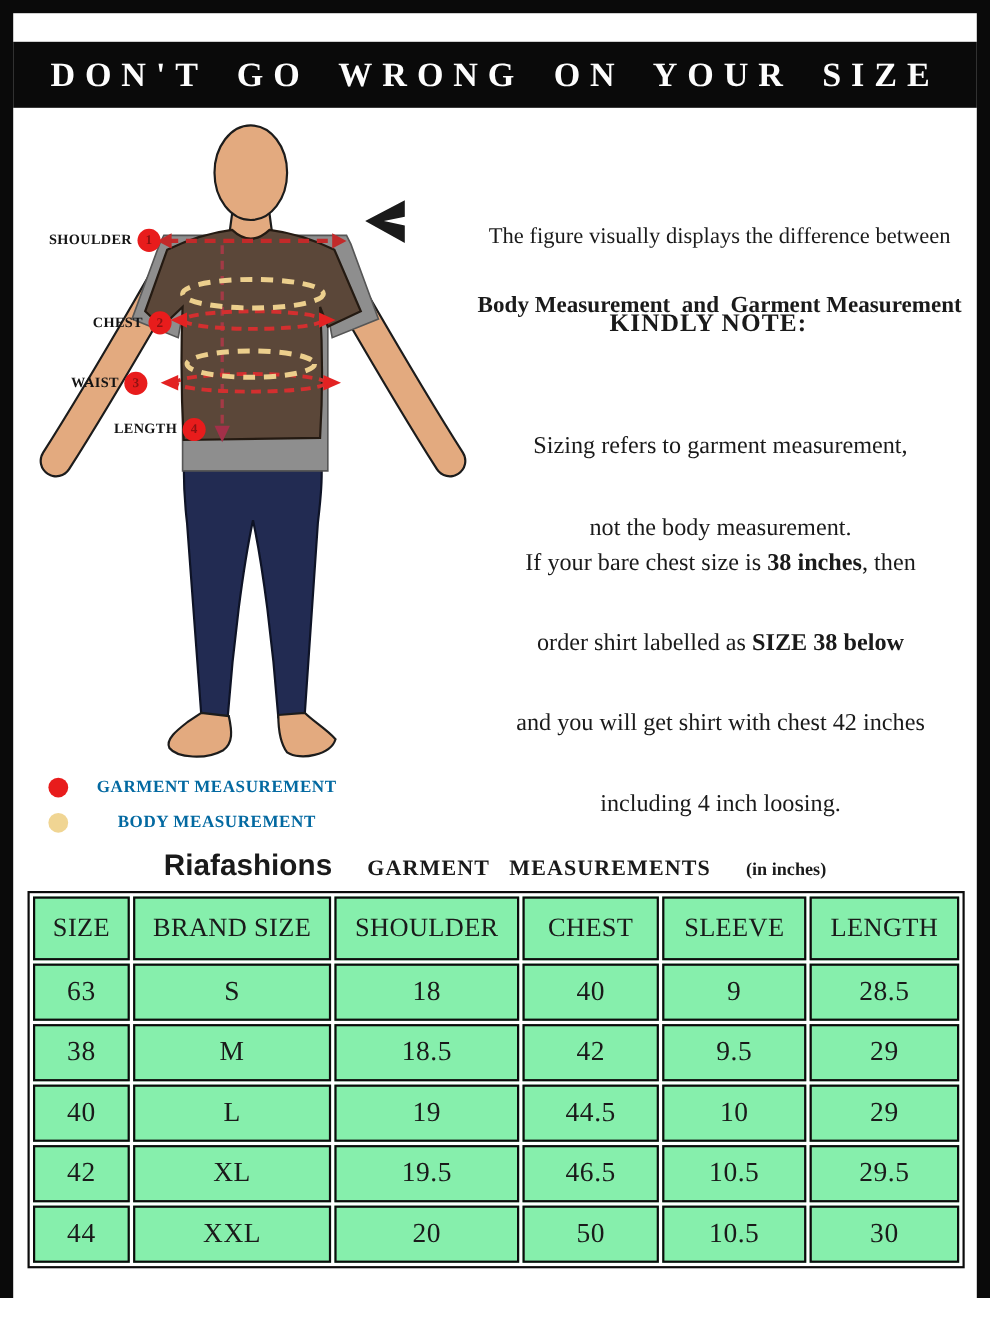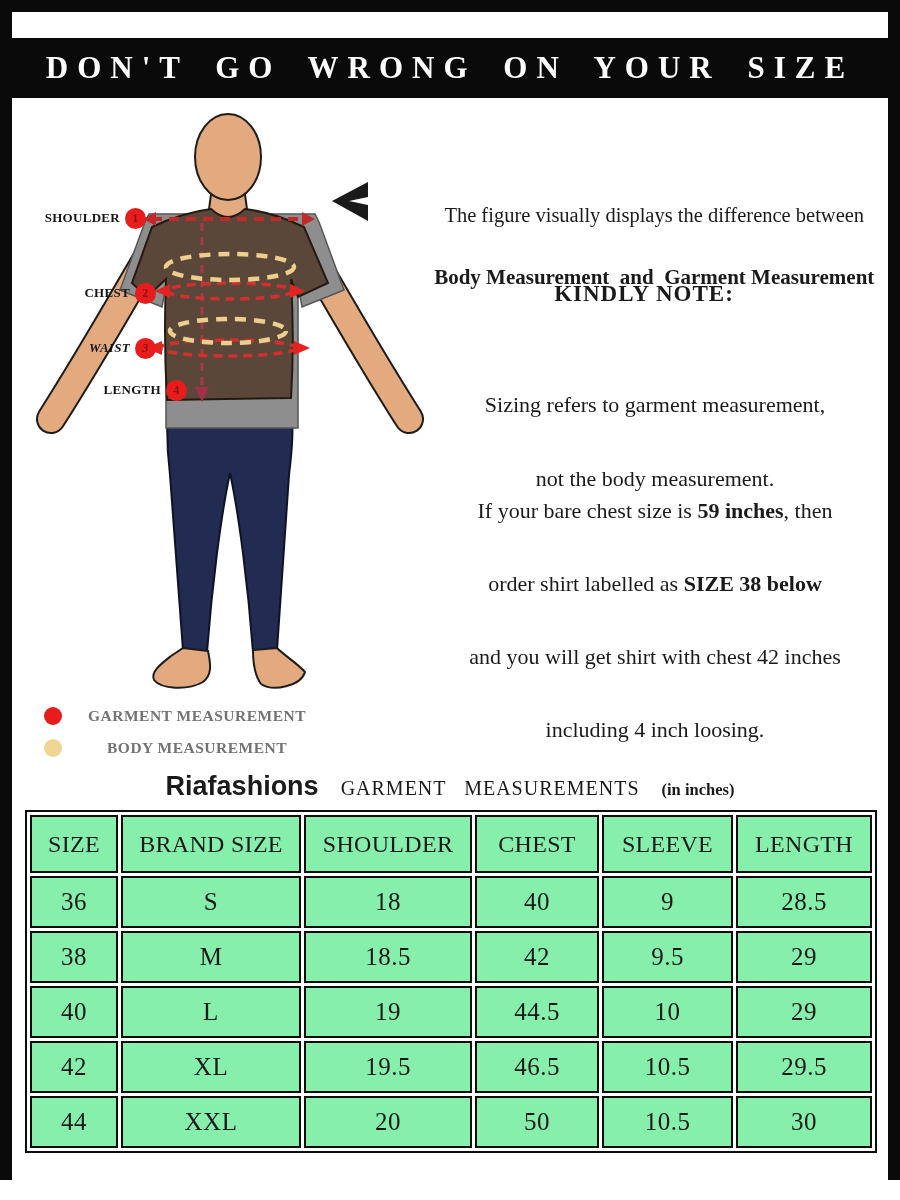--- a/index.html
+++ b/index.html
@@ -13,38 +13,38 @@
   .banner{position:absolute;left:12px;top:38px;width:876px;height:60px;background:#0a0a0a;
           color:#fdfdfd;display:flex;align-items:center;justify-content:center;
           font-size:31px;font-weight:bold;letter-spacing:9px;word-spacing:10px;white-space:nowrap;}
   .fig-svg{position:absolute;left:15px;top:95px;}
   .fig-label{position:absolute;display:flex;align-items:center;justify-content:flex-end;gap:5px;
              width:120px;height:24px;font-weight:bold;font-size:13px;letter-spacing:.3px;color:#141414;}
   .num-badge{width:21px;height:21px;border-radius:50%;background:#e81c1c;color:#8c1212;
              font-size:12px;font-weight:bold;display:flex;align-items:center;justify-content:center;flex:0 0 auto;}
   .lbl-shoulder{left:26px;top:206px;}
   .lbl-chest{left:36px;top:281px;}
-  .lbl-waist{left:36px;top:336px;font-style:italic;}
+  .lbl-waist{left:14px;top:336px;}
   .lbl-length{left:67px;top:378px;}
   .legend-row{position:absolute;left:44px;display:flex;align-items:center;gap:26px;height:22px;}
   .legend-row.r1{top:705px;}
   .legend-row.r2{top:737px;gap:45px;}
   .legend-dot{width:18px;height:18px;border-radius:50%;flex:0 0 auto;}
   .dot-garment{background:#e81c1c;}
   .dot-body{background:#f0d593;}
-  .legend-text{font-weight:bold;font-size:15.5px;letter-spacing:.5px;color:#737373;}
+  .legend-text{font-weight:bold;font-size:15.5px;letter-spacing:.5px;color:#0369a1;}
   .rightcol{position:absolute;left:402px;width:484px;text-align:center;white-space:pre-wrap;}
   .intro{top:169px;font-size:20.5px;line-height:31px;}
   .intro .b2{font-size:21px;font-weight:bold;}
   .note-h{top:281px;font-size:23px;font-weight:bold;letter-spacing:1px;}
   .para1{top:349px;font-size:22px;line-height:37px;}
   .para2{top:456px;font-size:22px;line-height:36.5px;}
   .tbl-title{position:absolute;top:771px;left:0;width:900px;text-align:center;white-space:nowrap;}
   .tbl-title .brand{font-family:"Liberation Sans",sans-serif;font-weight:bold;font-size:27px;}
-  .tbl-title .main{font-weight:normal;font-size:20px;letter-spacing:1px;word-spacing:12px;margin:0 18px;}
+  .tbl-title .main{font-weight:bold;font-size:20px;letter-spacing:1px;word-spacing:12px;margin:0 28px;}
   .tbl-title .note{font-weight:bold;font-size:16.5px;}
   table.size-table{position:absolute;left:25px;top:810px;border-collapse:separate;border-spacing:3px;
                    border:2px solid #0c0c0c;background:#fff;table-layout:fixed;}
   .size-table th,.size-table td{border:2px solid #0c0c0c;text-align:center;vertical-align:middle;
                    box-sizing:border-box;font-weight:normal;background:#86efac;}
   .size-table th{height:58px;font-size:24px;letter-spacing:.3px;}
   .size-table td{height:52px;font-size:25px;letter-spacing:.5px;}
 </style>
 </head>
 <body>
@@ -123,21 +123,21 @@
   <div class="rightcol intro">
     <span>The figure visually displays the difference between</span><br>
     <span class="b2">Body Measurement  and  Garment Measurement</span>
   </div>
   <div class="rightcol note-h">KINDLY NOTE:</div>
   <div class="rightcol para1">
     <span>Sizing refers to garment measurement,</span><br>
     <span>not the body measurement.</span>
   </div>
   <div class="rightcol para2">
-    <span>If your bare chest size is </span><b>59 inches</b><span>, then</span><br>
+    <span>If your bare chest size is </span><b>38 inches</b><span>, then</span><br>
     <span>order shirt labelled as </span><b>SIZE 38 below</b><br>
     <span>and you will get shirt with chest 42 inches</span><br>
     <span>including 4 inch loosing.</span>
   </div>
 
   <div class="legend-row r1">
     <span class="legend-dot dot-garment"></span>
     <span class="legend-text">GARMENT MEASUREMENT</span>
   </div>
   <div class="legend-row r2">
@@ -163,21 +163,21 @@
     <tbody>
         <tr>
       <th>SIZE</th>
       <th>BRAND SIZE</th>
       <th>SHOULDER</th>
       <th>CHEST</th>
       <th>SLEEVE</th>
       <th>LENGTH</th>
     </tr>
     <tr>
-      <td>36</td>
+      <td>63</td>
       <td>S</td>
       <td>18</td>
       <td>40</td>
       <td>9</td>
       <td>28.5</td>
     </tr>
     <tr>
       <td>38</td>
       <td>M</td>
       <td>18.5</td>

